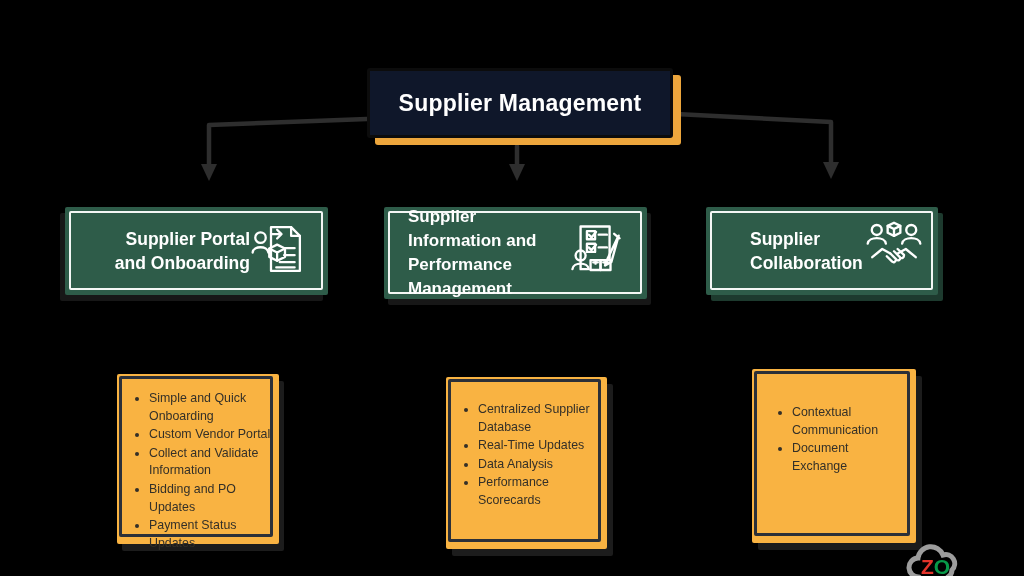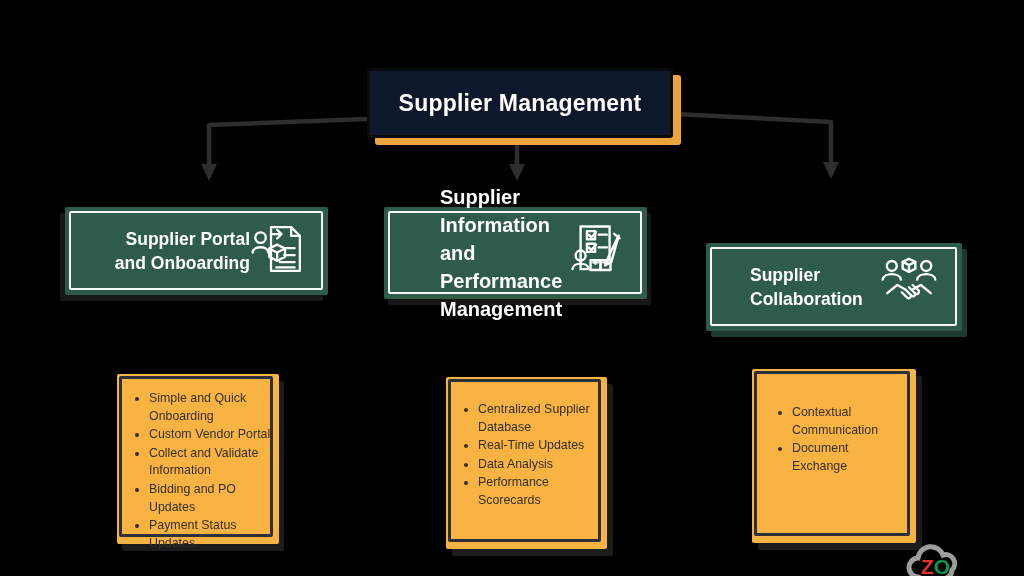--- a/index.html
+++ b/index.html
@@ -33,27 +33,27 @@
     border-radius:2px;
     display:flex;align-items:center;
     padding:8px 14px 8px 18px;
   }
   .branch::before{
     content:"";position:absolute;inset:4px 5px 5px 4px;
     border:2px solid #f4f7f5;border-radius:2px;pointer-events:none;
   }
   .branch-1{left:65px;width:263px;box-shadow:-5px 6px 0 0 #171717;}
   .branch-2{left:384px;width:263px;height:92px;box-shadow:4px 6px 0 0 #171717;}
-  .branch-3{left:706px;width:256px;box-shadow:5px 6px 0 0 #1d3a2e;margin-top:36px;}
+  .branch-3{left:706px;width:232px;box-shadow:5px 6px 0 0 #1d3a2e;}
   .branch .btitle{
     color:#fff;font-weight:700;font-size:17.5px;line-height:1.4;
     flex:1 1 auto;z-index:1;
   }
   .branch-1 .btitle{text-align:right;padding-left:12px;}
-  .branch-2 .btitle{text-align:left;padding-left:6px;font-size:20px;margin-left:32px;}
+  .branch-2 .btitle{text-align:left;padding-left:6px;font-size:17px;}
   .branch-3 .btitle{text-align:left;padding-left:26px;}
   .branch .bicon{flex:0 0 auto;z-index:1;margin-right:8px;}
   
   .sticky{
     position:absolute;
     background:#F9B342;
     box-sizing:border-box;
     border-radius:2px;
   }
   .sticky::before{

